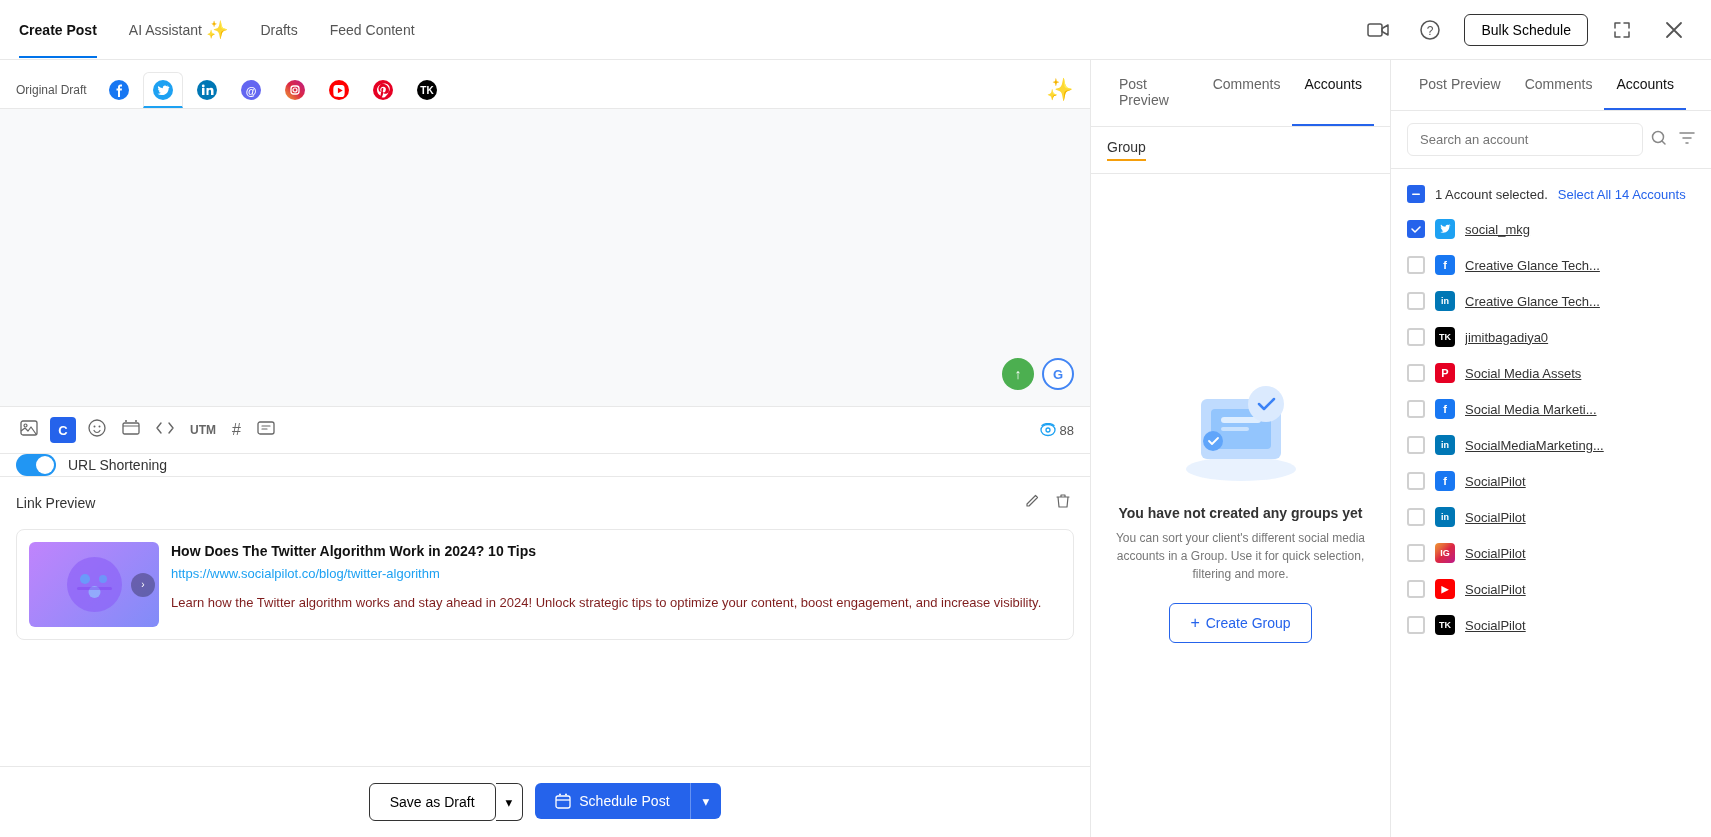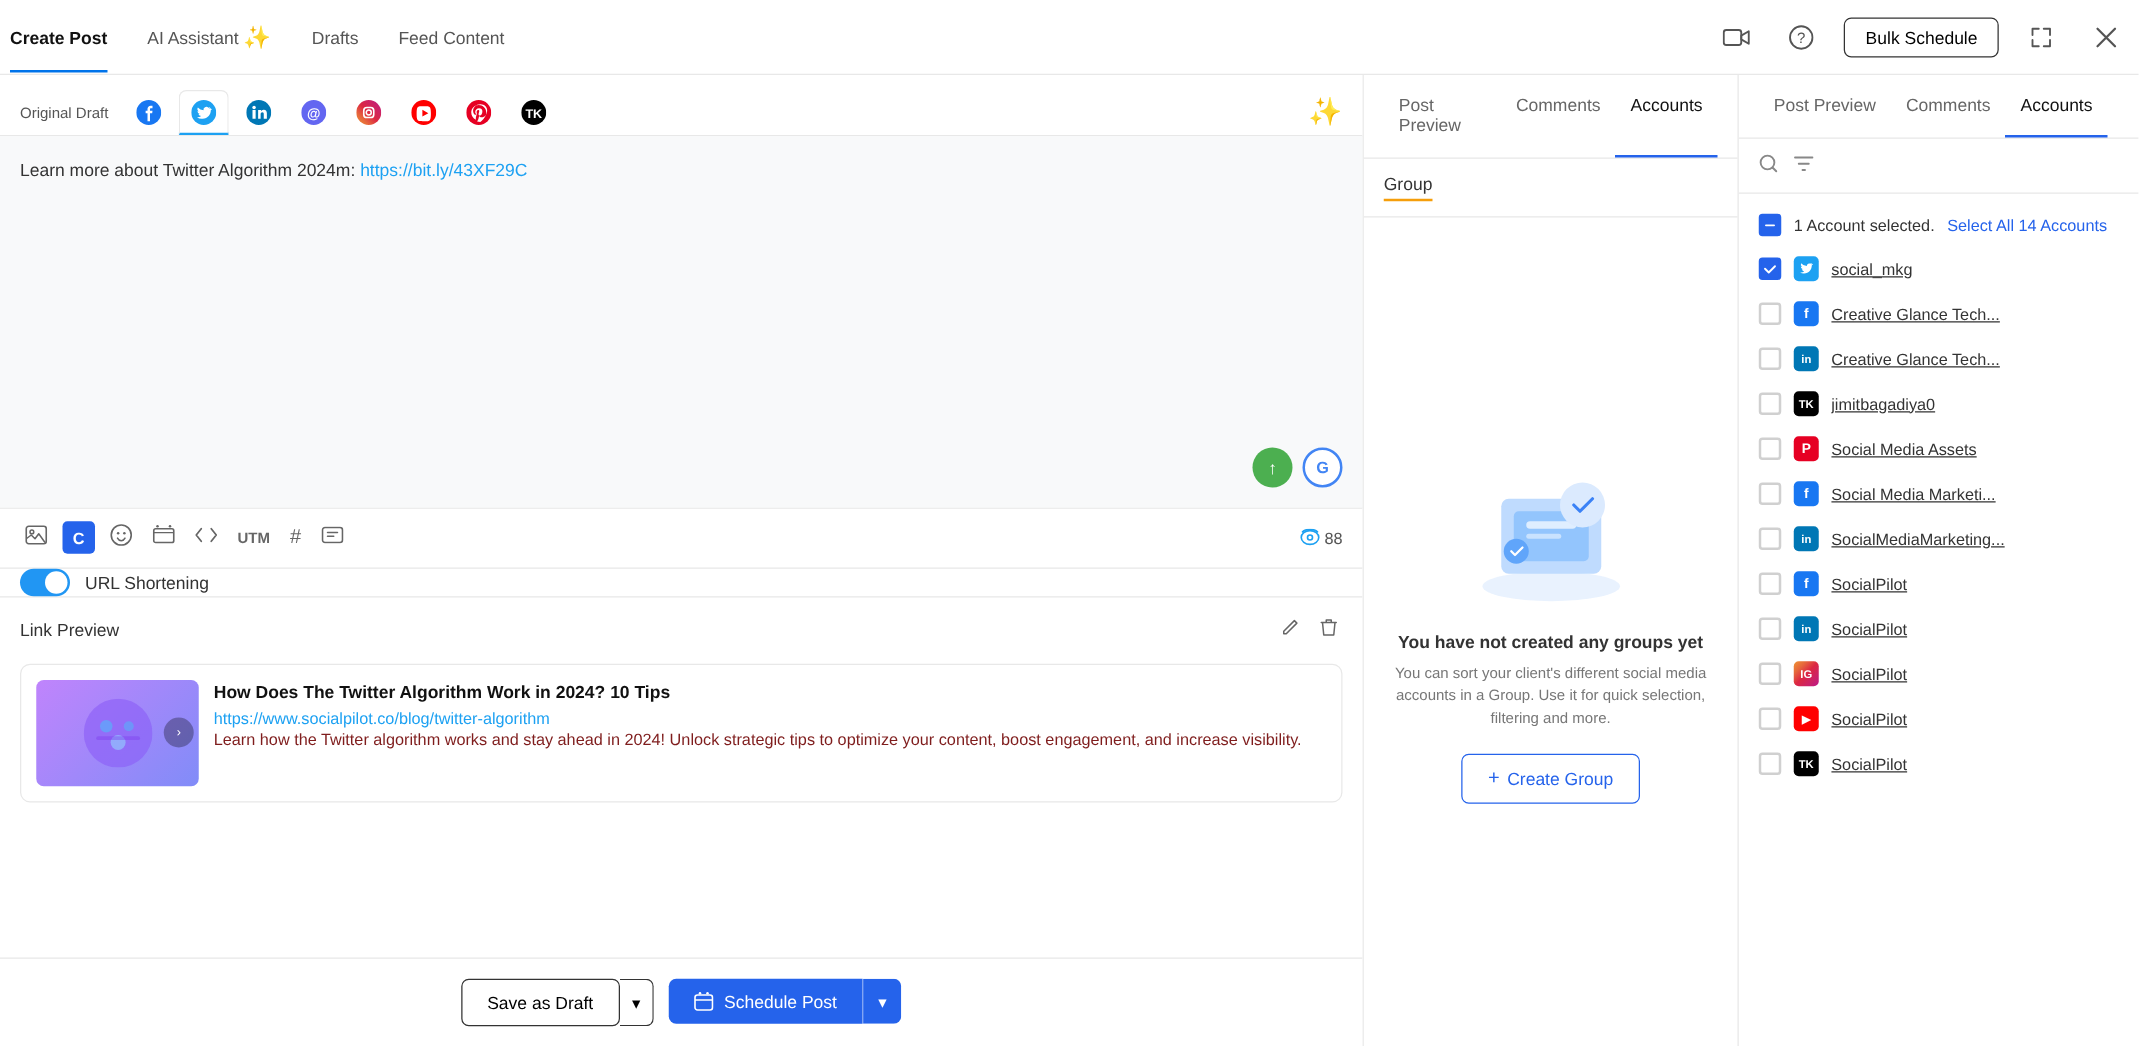--- a/index.html
+++ b/index.html
@@ -1,19 +1,19 @@
 <!DOCTYPE html>
 <html><head>
   <meta charset="utf-8">
   <style>
     * { box-sizing: border-box; margin: 0; padding: 0; font-family: -apple-system, BlinkMacSystemFont, 'Segoe UI', sans-serif; }
     body { background: #fff; width: 1711px; height: 837px; overflow: hidden; font-size: 14px; color: #333; }
 
     
-    .top-nav { display: flex; align-items: center; padding: 0 8px; height: 60px; border-bottom: 1px solid #e8e8e8; gap: 32px; }
+    .top-nav { display: flex; align-items: center; padding: 0 19px; height: 60px; border-bottom: 1px solid #e8e8e8; gap: 32px; }
     .nav-tab { font-size: 14px; color: #555; cursor: pointer; padding: 20px 0; position: relative; }
     .nav-tab.active { color: #111; font-weight: 600; }
     .nav-tab.active::after { content: ''; position: absolute; bottom: 0; left: 0; right: 0; height: 2px; background: #0073ea; }
     .nav-tab.ai { display: flex; align-items: center; gap: 4px; }
     .ai-badge { font-size: 18px; }
     .nav-right { margin-left: auto; display: flex; align-items: center; gap: 16px; }
     .bulk-schedule-btn { border: 1.5px solid #333; background: #fff; padding: 7px 16px; border-radius: 6px; font-size: 14px; cursor: pointer; font-weight: 500; }
     .icon-btn { background: none; border: none; cursor: pointer; color: #555; font-size: 18px; display: flex; align-items: center; justify-content: center; width: 36px; height: 36px; }
 
     
@@ -52,21 +52,21 @@
     
     .link-preview-section { padding: 12px 16px; background: #fff; border-top: 1px solid #e8e8e8; flex: 1; }
     .link-preview-header { display: flex; align-items: center; justify-content: space-between; margin-bottom: 12px; }
     .link-preview-title { font-size: 14px; color: #333; font-weight: 500; }
     .link-preview-actions { display: flex; gap: 8px; }
     .preview-card { display: flex; align-items: flex-start; gap: 12px; border: 1px solid #e8e8e8; border-radius: 8px; padding: 12px; }
     .preview-image { width: 130px; height: 85px; background: linear-gradient(135deg, #c084fc, #818cf8); border-radius: 6px; overflow: hidden; flex-shrink: 0; display: flex; align-items: center; justify-content: center; position: relative; }
     .preview-chevron { position: absolute; right: 4px; top: 50%; transform: translateY(-50%); background: rgba(0,0,0,0.3); border-radius: 50%; width: 24px; height: 24px; display: flex; align-items: center; justify-content: center; color: white; font-size: 10px; }
     .preview-content { flex: 1; }
     .preview-article-title { font-size: 14px; font-weight: 600; color: #111; margin-bottom: 4px; line-height: 1.4; }
-    .preview-url { font-size: 13px; color: #1da1f2; margin-bottom: 0; }
+    .preview-url { font-size: 13px; color: #1da1f2; margin-bottom: 12px; }
     .preview-desc { font-size: 13px; color: #7f1d1d; line-height: 1.5; }
 
     
     .bottom-actions { display: flex; align-items: flex-start; justify-content: center; gap: 12px; padding: 16px; border-top: 1px solid #e8e8e8; background: #fff; }
     .draft-btn { border: 1.5px solid #333; background: #fff; padding: 10px 20px; border-radius: 6px; font-size: 14px; cursor: pointer; }
     .draft-dropdown { border: 1.5px solid #333; background: #fff; padding: 10px 10px; border-radius: 0 6px 6px 0; cursor: pointer; border-left: none; }
     .schedule-btn { background: #2563eb; color: white; border: none; padding: 10px 20px; border-radius: 6px 0 0 6px; font-size: 14px; cursor: pointer; display: flex; align-items: center; gap: 8px; }
     .schedule-dropdown { background: #2563eb; color: white; border: none; padding: 10px 12px; border-radius: 0 6px 6px 0; cursor: pointer; border-left: 1px solid rgba(255,255,255,0.3); }
     .btn-group { display: flex; }
 
@@ -227,23 +227,20 @@
       <div class="platform-tab">
         <svg width="20" height="20" viewBox="0 0 20 20" xmlns="http://www.w3.org/2000/svg">
             <circle cx="10" cy="10" r="10" fill="#000"></circle>
             <text x="10" y="14" text-anchor="middle" font-size="10" fill="white" font-weight="bold">TK</text>
           </svg>
       </div>
       <button class="sparkle-btn">✨</button>
     </div>
 
     <div class="editor-area">
-      <div class="editor-content">
-        <span>Learn more about Twitter Algorithm 2024m: </span><a class="editor-link">https://bit.ly/43XF29C</a>
-      </div>
       <div class="ai-floating">
         <button class="ai-btn-green">↑</button>
         <button class="ai-btn-g">G</button>
       </div>
     </div>
 
     <div class="editor-tools">
       <button class="tool-btn">
         <svg width="18" height="16" viewBox="0 0 18 16" fill="none">
             <rect x="1" y="1" width="16" height="14" rx="2" stroke="#666" stroke-width="1.3"></rect>
@@ -387,20 +384,21 @@
     </div>
   </div>
 
   <div class="right-panel">
     <div class="right-tabs">
       <div class="right-tab">Post Preview</div>
       <div class="right-tab">Comments</div>
       <div class="right-tab active">Accounts</div>
     </div>
     <div class="search-bar">
+      <input class="search-input" type="text" placeholder="Search an account" style="">
       <button class="search-icon-btn">
         <svg width="16" height="16" viewBox="0 0 16 16" fill="none">
             <circle cx="7" cy="7" r="5.5" stroke="#888" stroke-width="1.5"></circle>
             <path d="M11 11l3 3" stroke="#888" stroke-width="1.5" stroke-linecap="round"></path>
           </svg>
       </button>
       <button class="filter-icon-btn">
         <svg width="16" height="14" viewBox="0 0 16 14" fill="none">
             <path d="M1 2h14M4 7h8M7 12h2" stroke="#888" stroke-width="1.5" stroke-linecap="round"></path>
           </svg>

